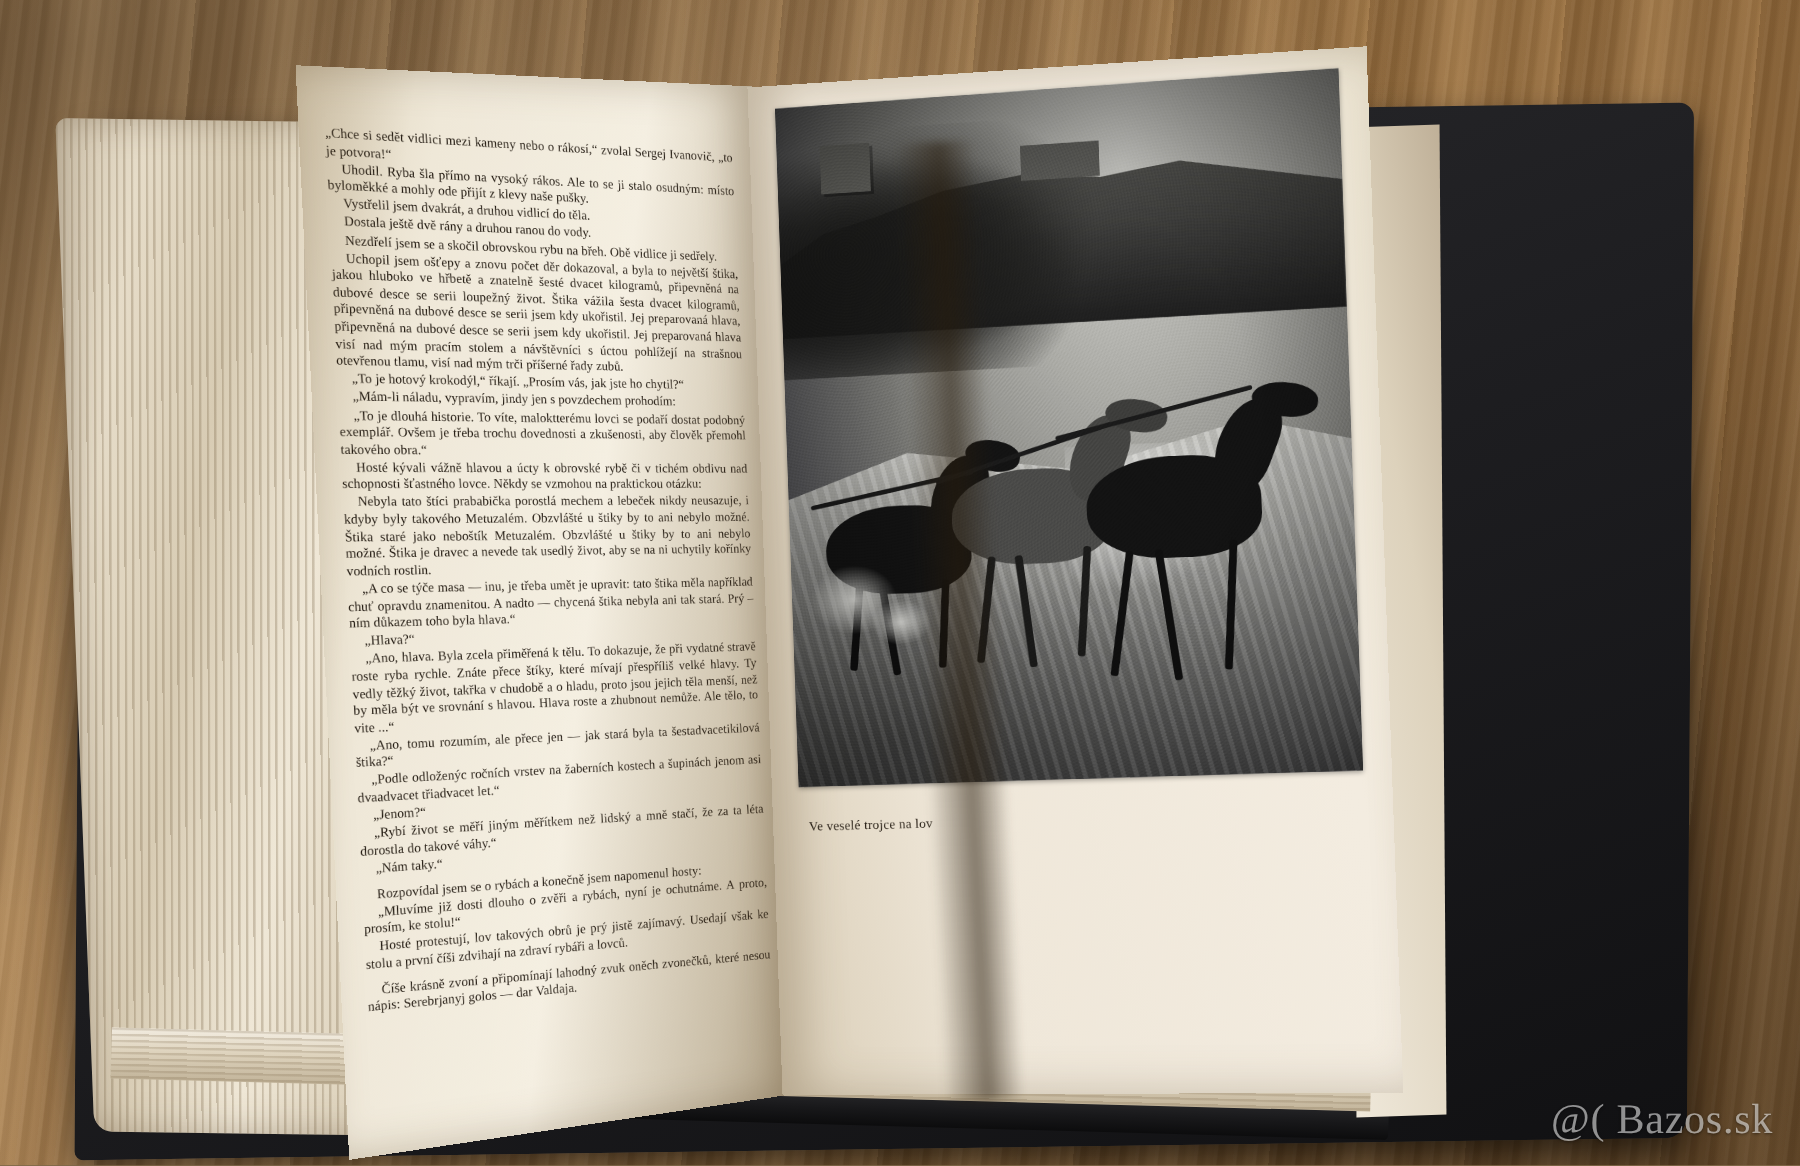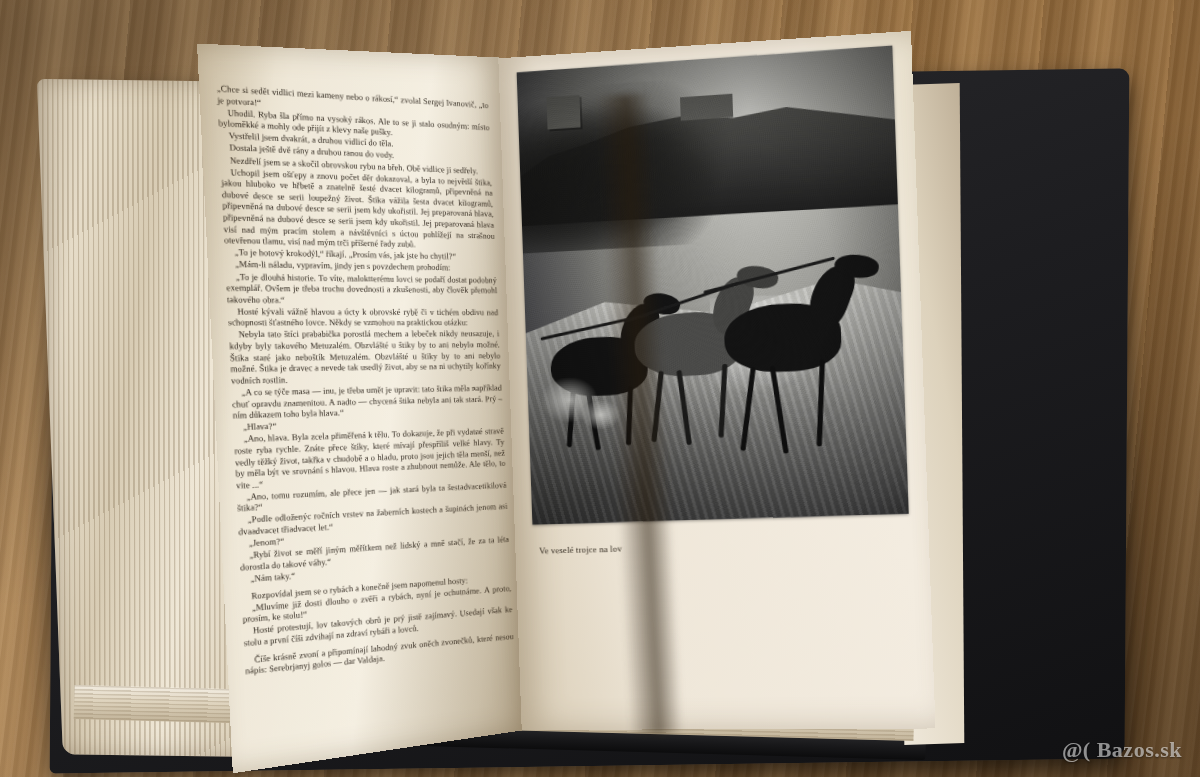--- a/index.html
+++ b/index.html
@@ -357,26 +357,25 @@
     letter-spacing: 0.2px;
     transform: skewY(-0.3deg);
   }
 
   
   .watermark {
     position: absolute;
     right: 18px;
     bottom: 14px;
     font-family: "Liberation Serif", serif;
-    font-size: 22px;
+    font-size: 28px;
     color: rgba(255,255,255,0.55);
     text-shadow: 0 1px 2px rgba(0,0,0,0.45);
     letter-spacing: 0.5px;
     white-space: nowrap;
-    font-weight: bold;
   }
 </style>
 </head>
 <body>
 
 <div id="scene">
 
   <div class="table-bg"></div>
 
   <div id="book">

